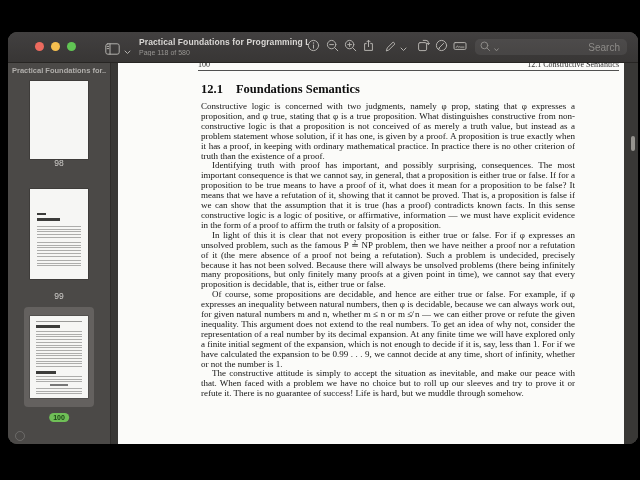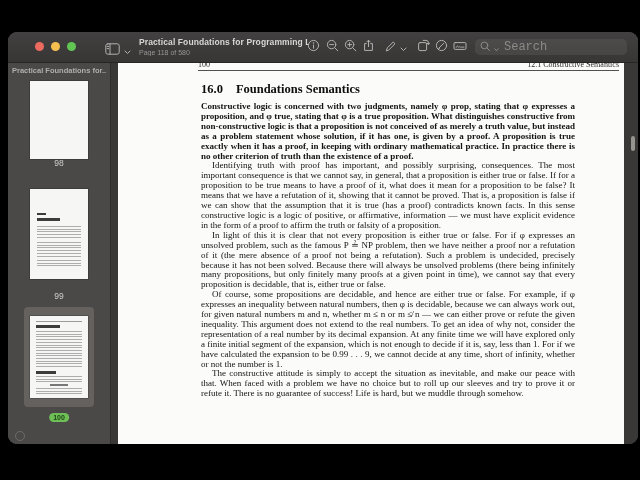--- a/index.html
+++ b/index.html
@@ -21,22 +21,22 @@
   .titlegroup{position:absolute;left:131px;top:5px;max-width:170px;white-space:nowrap;overflow:hidden;}
   .wtitle{font-size:8.5px;font-weight:bold;color:#d9d7d4;letter-spacing:.1px;}
   .wsub{font-size:7px;color:#979592;margin-top:1.5px;}
 
   .toolbar{position:absolute;left:296px;top:0;height:30px;display:flex;align-items:center;}
   .tbtn{height:22px;display:flex;align-items:center;justify-content:center;}
   svg.ic{stroke:#b3b1ad;fill:none;stroke-width:1;stroke-linecap:round;stroke-linejoin:round;}
 
   .search{position:absolute;left:467px;top:7px;width:152px;height:16px;border-radius:5px;
           background:rgba(255,255,255,.07);display:flex;align-items:center;padding:0 5px;box-sizing:border-box;gap:3px;}
-  .search input{flex:1;background:transparent;border:none;outline:none;font-size:12px;color:#d0cecb;
-          font-family:Liberation Mono, monospace;min-width:0;}
+  .search input{flex:1;background:transparent;border:none;outline:none;font-size:10px;color:#d0cecb;
+          font-family:Liberation Sans, sans-serif;min-width:0;text-align:right;}
   .search input::placeholder{color:#8d8b88;}
 
   
   .main{display:flex;height:382px;}
   .sidebar{width:102px;background:#4b4947;border-right:1px solid #2f2d2b;position:relative;flex:none;}
   .doclabel{position:absolute;top:3px;left:4px;right:4px;text-align:center;font-size:7.5px;font-weight:600;
             color:#b0aeab;white-space:nowrap;overflow:hidden;}
   .thumb{position:absolute;background:#f6f6f4;box-shadow:0 0 0 0.5px rgba(0,0,0,.35);}
   .pglabel{position:absolute;width:100%;text-align:center;font-size:8.5px;color:#cfcdca;}
   .selbox{position:absolute;left:16px;top:244px;width:70px;height:100px;border-radius:4px;background:#64615f;}
@@ -55,21 +55,21 @@
   .page{position:absolute;left:7px;top:0;width:506px;height:382px;background:#fbfbf9;overflow:hidden;}
   .runhead{position:absolute;top:-3px;left:80px;width:421px;display:flex;justify-content:space-between;
            font-family:"Liberation Serif","DejaVu Serif",serif;font-size:8px;color:#2c2c2c;}
   .headrule{position:absolute;top:7px;left:80px;width:421px;border-top:1px solid #505050;}
   .bodycol{position:absolute;left:83px;top:19px;width:374px;
            font-family:"Liberation Serif","DejaVu Serif",serif;font-size:9px;line-height:9.9px;
            color:#131313;text-align:justify;}
   .sechead{font-weight:bold;font-size:12.5px;line-height:14px;margin:0 0 6px 0;color:#0d0d0d;}
   .sechead .num{margin-right:13px;}
   .bodycol p{margin:0;text-indent:11px;}
-  .bodycol p.first{text-indent:0;font-weight:bold;}
+  .bodycol p.first{text-indent:0;}
   .sechead.second{margin:6px 0 0 0;}
 
   .vthumb{position:absolute;right:3px;top:73px;width:4px;height:15px;border-radius:2px;background:#96948f;}
 </style>
 </head>
 <body>
 
 <div>
   <div class="window">
 
@@ -234,21 +234,21 @@
         <div class="page">
 
           <div class="runhead">
             <span>100</span>
             <span>12.1 Constructive Semantics</span>
           </div>
           <div class="headrule"></div>
 
           <div class="bodycol">
             <div class="sechead">
-              <span class="num">16.0</span><span>Foundations Semantics</span>
+              <span class="num">12.1</span><span>Foundations Semantics</span>
             </div>
 
             <p class="first">Constructive logic is concerned with two judgments, namely φ prop, stating that φ expresses a proposition, and φ true, stating that φ is a true proposition. What distinguishes constructive from non-constructive logic is that a proposition is not conceived of as merely a truth value, but instead as a problem statement whose solution, if it has one, is given by a proof. A proposition is true exactly when it has a proof, in keeping with ordinary mathematical practice. In practice there is no other criterion of truth than the existence of a proof.</p>
             <p>Identifying truth with proof has important, and possibly surprising, consequences. The most important consequence is that we cannot say, in general, that a proposition is either true or false. If for a proposition to be true means to have a proof of it, what does it mean for a proposition to be false? It means that we have a refutation of it, showing that it cannot be proved. That is, a proposition is false if we can show that the assumption that it is true (has a proof) contradicts known facts. In this sense constructive logic is a logic of positive, or affirmative, information — we must have explicit evidence in the form of a proof to affirm the truth or falsity of a proposition.</p>
             <p>In light of this it is clear that not every proposition is either true or false. For if φ expresses an unsolved problem, such as the famous P ≟ NP problem, then we have neither a proof nor a refutation of it (the mere absence of a proof not being a refutation). Such a problem is undecided, precisely because it has not been solved. Because there will always be unsolved problems (there being infinitely many propositions, but only finitely many proofs at a given point in time), we cannot say that every proposition is decidable, that is, either true or false.</p>
             <p>Of course, some propositions are decidable, and hence are either true or false. For example, if φ expresses an inequality between natural numbers, then φ is decidable, because we can always work out, for given natural numbers m and n, whether m ≤ n or m ≰ n — we can either prove or refute the given inequality. This argument does not extend to the real numbers. To get an idea of why not, consider the representation of a real number by its decimal expansion. At any finite time we will have explored only a finite initial segment of the expansion, which is not enough to decide if it is, say, less than 1. For if we have calculated the expansion to be 0.99 . . . 9, we cannot decide at any time, short of infinity, whether or not the number is 1.</p>
             <p>The constructive attitude is simply to accept the situation as inevitable, and make our peace with that. When faced with a problem we have no choice but to roll up our sleeves and try to prove it or refute it. There is no guarantee of success! Life is hard, but we muddle through somehow.</p>
 
           </div>
         </div>

